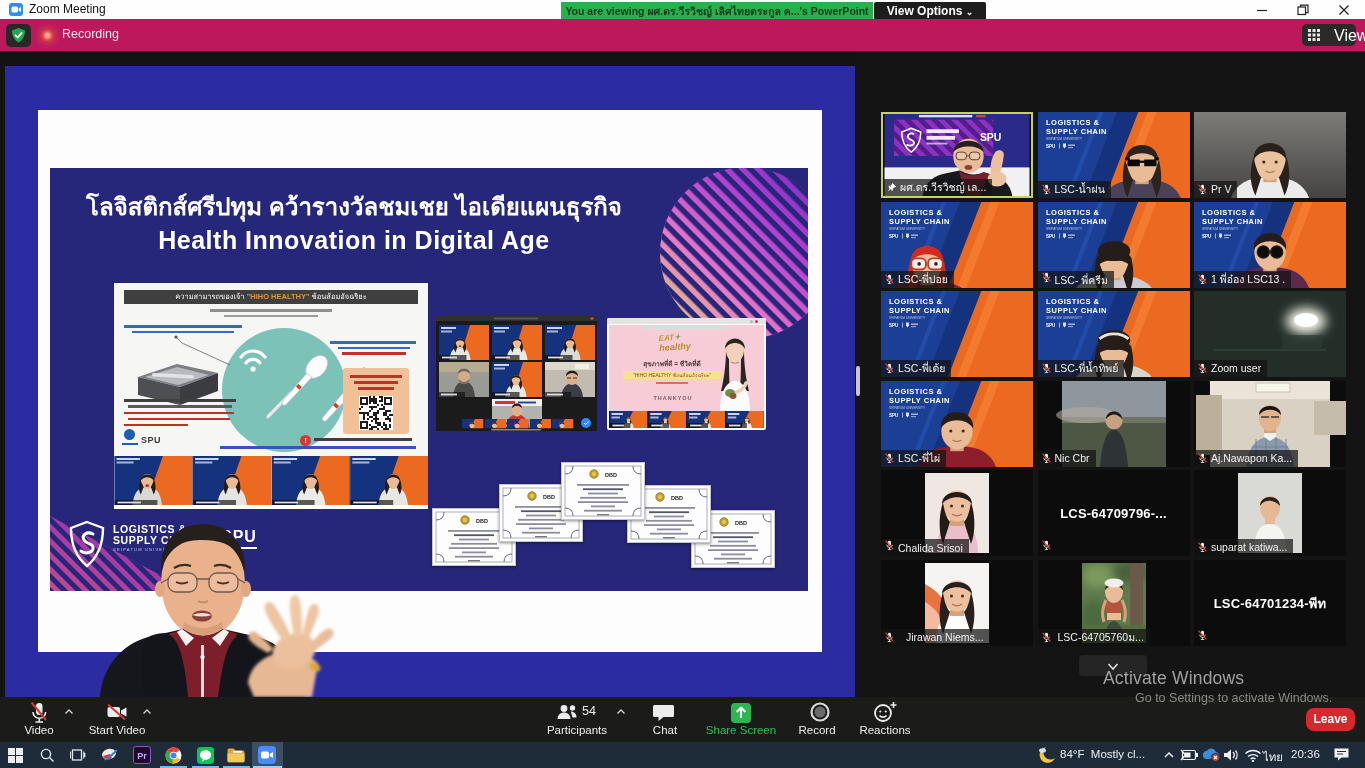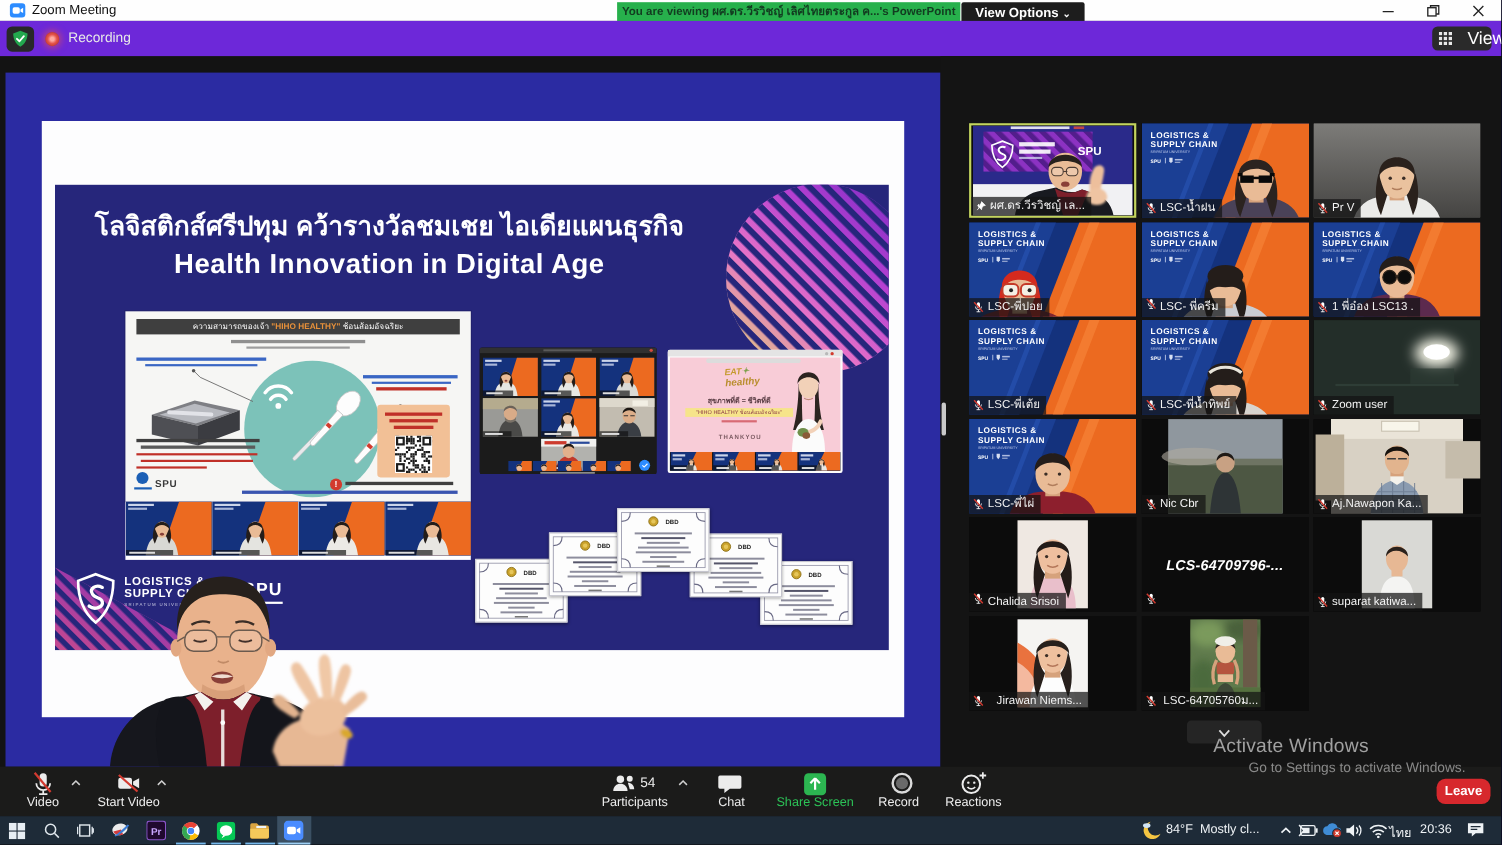--- a/index.html
+++ b/index.html
@@ -13,21 +13,21 @@
   #zoom-app-icon svg{left:0;top:0}
   #window-title{left:29px;top:2px;font-size:12px;color:#101010;white-space:nowrap;}
   .winbtn{top:0;width:30px;height:19px;color:#222;}
   .winbtn svg{left:9px;top:4px}
   
   #banner{left:561px;top:2px;width:312px;height:19px;background:#27b04c;color:#123c20;
           font-size:10.5px;font-weight:bold;text-align:center;line-height:19px;white-space:nowrap;overflow:hidden;}
   #view-options-btn{left:874px;top:2px;width:112px;height:19px;background:#1d1d1d;color:#fff;
           font-size:12px;font-weight:bold;text-align:center;line-height:19px;border-radius:2px;white-space:nowrap;}
   
-  #infobar{left:0;top:19px;width:1365px;height:32px;background:#6d28d9;}
+  #infobar{left:0;top:19px;width:1365px;height:32px;background:#be185d;}
   #shield-wrap{left:6px;top:5px;width:25px;height:23px;background:#282828;border-radius:5px;}
   #rec-dot{left:41px;top:10px;width:13px;height:13px;border-radius:50%;
            background:radial-gradient(circle at 50% 50%, #ffa9a0 0 18%, #e5544a 45%, #c0392f 75%);
            box-shadow:0 0 6px 2px rgba(229,84,74,.55);}
   #rec-label{left:62px;top:8px;font-size:12.5px;color:#e8e8e8;}
   #view-btn{left:1302px;top:5px;width:54px;height:22px;background:#2a2a2a;border-radius:5px;color:#fff;}
   #view-btn .lbl{left:32px;top:3px;font-size:16px;position:absolute;}
   #view-btn svg{left:6px;top:5px}
   
   #share-area{left:5px;top:66px;width:850px;height:631px;background:#2b2ba2;overflow:hidden;}
@@ -59,21 +59,21 @@
   #panel-brand .bl3{left:44px;top:27px;font-size:4px;letter-spacing:1.2px;color:#c9c9e2;white-space:nowrap;}
   #panel-brand .spu{left:152px;top:8px;font-size:16px;font-weight:bold;letter-spacing:1px;border-bottom:2px solid #fff;padding-bottom:1px;}
   
   #grid{left:855px;top:51px;width:510px;height:646px;background:#141414;}
   .tile{width:152px;height:86px;background:#0c0c0c;overflow:hidden;}
   .tile.active{border:2px solid #c3d45e;}
   .tile .av{left:0;top:0;width:100%;height:100%;}
   .namebar{left:0;bottom:0;max-width:150px;height:17px;background:rgba(20,20,20,.72);
            color:#f2f2f2;font-size:10.5px;line-height:17px;padding:0 6px 0 3px;white-space:nowrap;overflow:hidden;top:auto;}
   .name-center{left:0;top:0;width:100%;height:100%;display:flex;align-items:center;justify-content:center;
-           color:#fff;font-size:13px;font-weight:bold;letter-spacing:.2px;font-style:italic;}
+           color:#fff;font-size:13px;font-weight:bold;letter-spacing:.2px;}
   #more-btn{left:1079px;top:655px;width:68px;height:21px;background:#252525;border-radius:4px;color:#ddd;
             text-align:center;}
   
   #wm1{z-index:60;left:1103px;top:668px;font-size:17.5px;color:rgba(185,185,185,.85);letter-spacing:.2px;}
   #wm2{z-index:60;left:1135px;top:691px;font-size:12.5px;color:rgba(165,165,165,.8);}
   #divider-handle{left:856px;top:366px;width:4px;height:30px;background:#c9c9c9;border-radius:2px;}
   
   #toolbar{left:0;top:697px;width:1365px;height:45px;background:#1b1b1a;}
   .tb-item{top:0;height:45px;color:#ededed;}
   .tb-item .lbl{top:27px;width:100%;text-align:center;font-size:11.5px;white-space:nowrap;}
@@ -1346,20 +1346,28 @@
         </svg>
         <div class="namebar"><span style="position:static;display:inline-flex;align-items:center;gap:6px;height:17px">
             <svg width="11" height="11" viewBox="0 0 14 14" style="position:static;flex:none">
               <rect x="5.2" y="1" width="3.6" height="6.5" rx="1.8" fill="#fff"></rect>
               <path d="M3.5 6 a3.5 3.5 0 0 0 7 0 M7 9.8 V12 M4.8 12 h4.4" fill="none" stroke="#fff" stroke-width="1"></path>
               <line x1="2" y1="1" x2="12" y2="12" stroke="#d33a30" stroke-width="1.6"></line>
             </svg>
             <span style="position:static">LSC-64705760ม...</span>
           </span></div>
       </div>
+      <div class="tile" style="left: 339px; top: 509px;">
+        <div class="name-center">LSC-64701234-พีท</div>
+        <div class="namebar" style="background:none"><svg width="11" height="11" viewBox="0 0 14 14" style="position:static;flex:none">
+            <rect x="5.2" y="1" width="3.6" height="6.5" rx="1.8" fill="#fff"></rect>
+            <path d="M3.5 6 a3.5 3.5 0 0 0 7 0 M7 9.8 V12 M4.8 12 h4.4" fill="none" stroke="#fff" stroke-width="1"></path>
+            <line x1="2" y1="1" x2="12" y2="12" stroke="#d33a30" stroke-width="1.6"></line>
+          </svg></div>
+      </div>
     </div>
   <div id="divider-handle"></div>
   <div id="more-btn">
     <svg width="14" height="14" viewBox="0 0 14 14" style="left:27px;top:5px">
         <path d="M2.5 4 L7 9 L11.5 4" fill="none" stroke="#dcdcdc" stroke-width="1.6"></path>
       </svg>
   </div>
   <div id="wm1">Activate Windows</div>
   <div id="wm2">Go to Settings to activate Windows.</div>
   <div id="toolbar">

